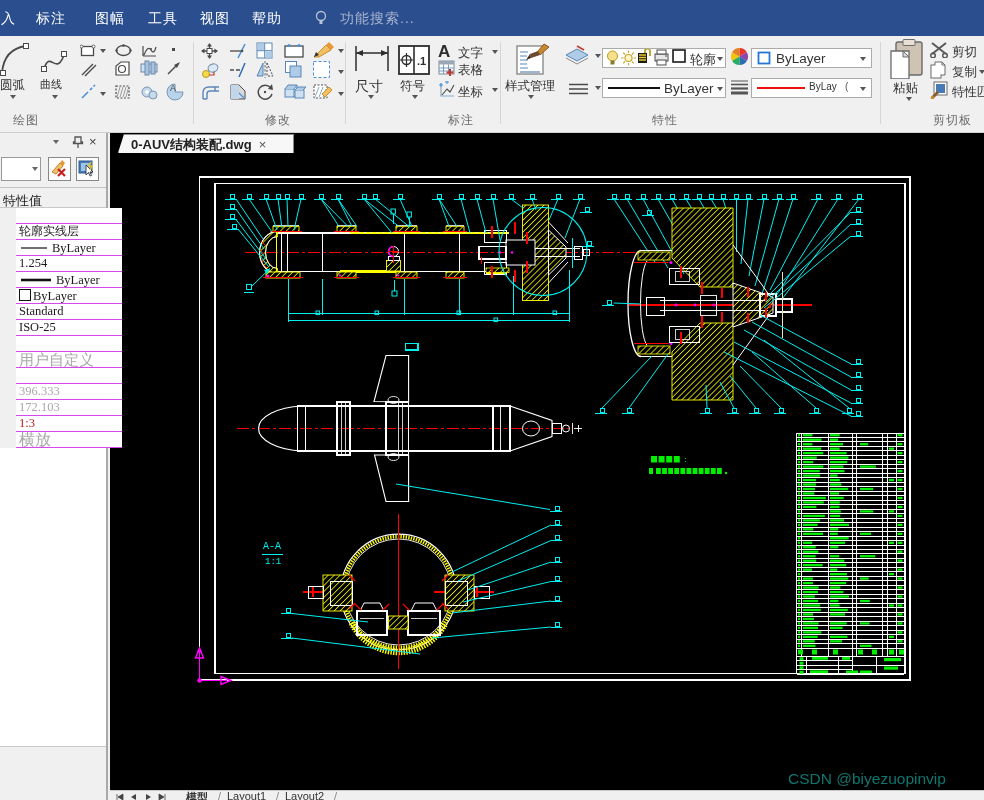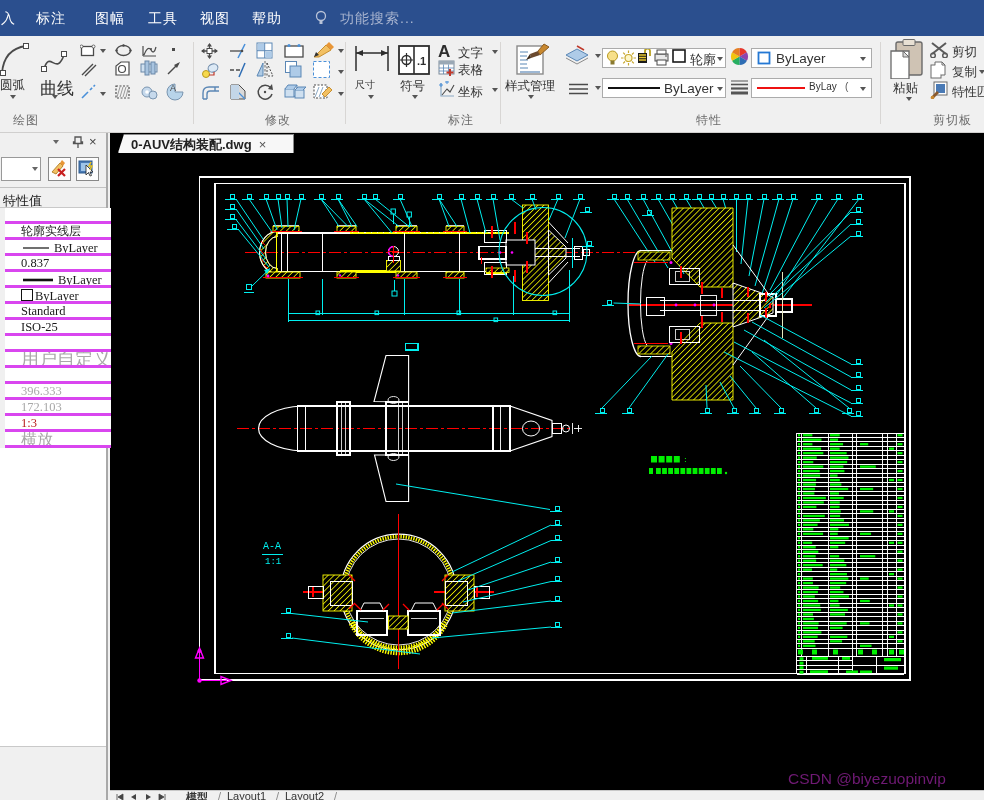--- a/index.html
+++ b/index.html
@@ -5,26 +5,26 @@
 #menubar{position:absolute;left:0;top:0;width:984px;height:36px;background:#2b4f8e;z-index:5}
 .mi{position:absolute;top:10px;color:#fff;font-size:14px;letter-spacing:1px}
 #ribbon{position:absolute;left:0;top:36px;width:984px;height:97px;background:#f0f0f0;border-bottom:1px solid #d0cfce;z-index:5}
 .sdiv{position:absolute;top:6px;width:1px;height:82px;background:#d8d6d4}
 .slab{position:absolute;top:76px;font-size:12px;color:#6b6b6b;letter-spacing:1px}
 .car{position:absolute;width:0;height:0;border-left:3.5px solid transparent;border-right:3.5px solid transparent;border-top:4px solid #555}
 .biglab{position:absolute;font-size:12.5px;color:#333;white-space:nowrap}
 .combo{position:absolute;background:#fff;border:1px solid #ababab}
 .ic{position:absolute}
 #lpanel{position:absolute;left:0;top:133px;width:108px;height:667px;background:#f0f0f0;border-right:2px solid #a9a9a9;z-index:5}
-.prow{position:absolute;left:5px;width:106px;height:16px;border-bottom:3px solid #d946ef;background:#fff;font-family:"Liberation Serif",serif;font-size:12.5px;color:#1a1a1a;padding-left:16px;line-height:15px;white-space:nowrap;overflow:hidden}
+.prow{position:absolute;left:16px;width:106px;height:16px;border-bottom:1px solid #d946ef;background:#fff;font-family:"Liberation Serif",serif;font-size:12.5px;color:#1a1a1a;padding-left:3px;line-height:15px;white-space:nowrap;overflow:hidden}
 #main{position:absolute;left:110px;top:133px;width:874px;height:667px;background:#000}
 #dtab{position:absolute;left:118px;top:134px;width:176px;height:19px;background:#f7f7f7;border:1px solid #8a8a8a;border-bottom:none;clip-path:polygon(6px 0,100% 0,100% 100%,0 100%);z-index:6}
 #dtabtxt{position:absolute;left:131px;top:136px;font-size:13px;font-weight:bold;color:#222;white-space:nowrap;z-index:7}
 #bottombar{position:absolute;left:110px;top:790px;width:874px;height:10px;background:#f0f0f0;border-top:1px solid #c8c8c8;z-index:6}
-#wm{position:absolute;left:788px;top:770px;font-size:15.5px;color:#701a75;z-index:4}
+#wm{position:absolute;left:788px;top:770px;font-size:15.5px;color:#0f766e;z-index:4}
 .bt{font-size:11px;color:#333;position:absolute;top:-1px}
 </style></head><body>
 <div id="menubar">
  <span class="mi" style="left:1px">入</span>
  <span class="mi" style="left:36px">标注</span>
  <span class="mi" style="left:95px">图幅</span>
  <span class="mi" style="left:148px">工具</span>
  <span class="mi" style="left:200px">视图</span>
  <span class="mi" style="left:252px">帮助</span>
  <svg class="ic" style="left:314px;top:10px" width="14" height="16">
@@ -34,35 +34,35 @@
  <span class="mi" style="left:340px;color:#a8b4cf">功能搜索...</span>
 </div>
 <div id="ribbon">
     <div class="sdiv" style="left:193px"></div>
     <div class="sdiv" style="left:345px"></div>
     <div class="sdiv" style="left:500px"></div>
     <div class="sdiv" style="left:880px"></div>
     <span class="slab" style="left:13px">绘图</span>
     <span class="slab" style="left:265px">修改</span>
     <span class="slab" style="left:448px">标注</span>
-    <span class="slab" style="left:696px">特性</span>
+    <span class="slab" style="left:652px">特性</span>
     <span class="slab" style="left:933px">剪切板</span>
     <svg class="ic" style="left:0px;top:5px" width="30" height="35">
       <path d="M2,32 Q4,8 26,5" fill="none" stroke="#4a4a4a" stroke-width="1.8"></path>
       <rect x="0.5" y="29.5" width="5" height="5" fill="#fff" stroke="#4a4a4a"></rect>
       <rect x="23.5" y="2.5" width="5" height="5" fill="#fff" stroke="#4a4a4a"></rect>
     </svg>
     <span class="biglab" style="left:0px;top:41px;font-size:12.5px">圆弧</span>
     <div class="car" style="left:10px;top:59px"></div>
     <svg class="ic" style="left:40px;top:5px" width="34" height="35">
       <path d="M4,28 C10,8 16,36 24,14" fill="none" stroke="#4a4a4a" stroke-width="1.6"></path>
       <rect x="1.5" y="25.5" width="5" height="5" fill="#fff" stroke="#4a4a4a"></rect>
       <rect x="21.5" y="10.5" width="5" height="5" fill="#fff" stroke="#4a4a4a"></rect>
     </svg>
-    <span class="biglab" style="left:40px;top:41px;font-size:17px">曲线</span>
+    <span class="biglab" style="left:40px;top:41px;font-size:11px">曲线</span>
     <div class="car" style="left:52px;top:59px"></div>
     <svg class="ic" style="left:80px;top:8px" width="16" height="14">
       <rect x="1.5" y="2.5" width="12" height="9" fill="#fff" stroke="#4a4a4a" stroke-width="1.3"></rect>
       <circle cx="1.5" cy="2.5" r="1.5" fill="#fff" stroke="#4a4a4a" stroke-width="0.8"></circle>
       <circle cx="13.5" cy="2.5" r="1.5" fill="#fff" stroke="#4a4a4a" stroke-width="0.8"></circle>
     </svg>
     <div class="car" style="left:100px;top:13px"></div>
     <svg class="ic" style="left:115px;top:8px" width="17" height="13">
       <ellipse cx="8.5" cy="6.5" rx="7" ry="5" fill="none" stroke="#4a4a4a" stroke-width="1.3"></ellipse>
       <circle cx="8.5" cy="1.5" r="1.2" fill="#4a4a4a"></circle>
@@ -180,21 +180,21 @@
     <svg class="ic" style="left:312px;top:46px" width="21" height="19">
       <rect x="2" y="3" width="13" height="13" fill="#fff" stroke="#4a4a4a" stroke-dasharray="2 1.5"></rect>
       <path d="M3,15 L7,5 M7,15 L11,5 M11,15 L14,7" stroke="#8aa8c4" stroke-width="1"></path>
       <path d="M10,12 L17,5 L20,8 L13,15 Z" fill="#f2c063" stroke="#c88f2f"></path>
     </svg>
     <div class="car" style="left:338px;top:56px"></div>
     <svg class="ic" style="left:352px;top:8px" width="40" height="32">
       <path d="M4,2 L4,27 M36,2 L36,27 M4,9 L36,9" stroke="#2d2d2d" stroke-width="1.5"></path>
       <path d="M4,9 L11,6 L11,12 Z M36,9 L29,6 L29,12 Z" fill="#2d2d2d"></path>
     </svg>
-    <span class="biglab" style="left:355px;top:42px;font-size:10px">尺寸</span>
+    <span class="biglab" style="left:355px;top:42px;font-size:14px">尺寸</span>
     <div class="car" style="left:368px;top:59px"></div>
     <svg class="ic" style="left:398px;top:9px" width="32" height="30">
       <rect x="1" y="1" width="30" height="28" fill="#fff" stroke="#2d2d2d" stroke-width="1.8"></rect>
       <path d="M16,1 L16,29" stroke="#2d2d2d" stroke-width="1.6"></path>
       <circle cx="8.5" cy="15" r="4.5" fill="none" stroke="#2d2d2d" stroke-width="1.4"></circle>
       <path d="M8.5,8 L8.5,22 M2,15 L15,15" stroke="#2d2d2d" stroke-width="1.2"></path>
       <text x="19" y="20" font-size="11" font-weight="bold" fill="#2d2d2d" font-family="Liberation Sans">.1</text>
     </svg>
     <span class="biglab" style="left:400px;top:42px;font-size:12.5px">符号</span>
     <div class="car" style="left:412px;top:59px"></div>
@@ -342,33 +342,33 @@
     </svg>
     <div style="position:absolute;left:0;top:54px;width:106px;height:1px;background:#c2c2c2"></div>
     <span style="position:absolute;left:3px;top:59px;font-size:13px;color:#1a1a1a">特性值</span>
     <div style="position:absolute;left:0;top:74px;width:106px;height:1px;background:#c9c9c9"></div>
     <div class="prow" style="top:75px;color:#1a1a1a"></div>
     <div class="prow" style="top:91px;color:#1a1a1a"><span style="font-family:'Liberation Sans',sans-serif;font-size:12px">轮廓实线层</span></div>
     <div class="prow" style="top:107px;color:#1a1a1a"><svg width="103" height="15">
         <path d="M2,8 L28,8" stroke="#111" stroke-width="1.2"></path>
         <text x="33" y="12" font-size="12.5" font-family="Liberation Serif" fill="#1a1a1a">ByLayer</text>
       </svg></div>
-    <div class="prow" style="top:123px;color:#1a1a1a">0.837</div>
+    <div class="prow" style="top:123px;color:#1a1a1a">1.254</div>
     <div class="prow" style="top:139px;color:#1a1a1a"><svg width="103" height="15">
         <path d="M2,8 L32,8" stroke="#111" stroke-width="2.6"></path>
         <text x="37" y="12" font-size="12.5" font-family="Liberation Serif" fill="#1a1a1a">ByLayer</text>
       </svg></div>
     <div class="prow" style="top:155px;color:#1a1a1a"><svg width="103" height="15">
         <rect x="0.5" y="1.5" width="11" height="11" fill="#fff" stroke="#111"></rect>
         <text x="14" y="12" font-size="12.5" font-family="Liberation Serif" fill="#1a1a1a">ByLayer</text>
       </svg></div>
     <div class="prow" style="top:171px;color:#1a1a1a">Standard</div>
     <div class="prow" style="top:187px;color:#1a1a1a">ISO-25</div>
     <div class="prow" style="top:203px;color:#1a1a1a"></div>
-    <div class="prow" style="top:219px;color:#a8a8a8"><span style="font-family:'Liberation Sans',sans-serif;font-size:18px">用户自定义</span></div>
+    <div class="prow" style="top:219px;color:#a8a8a8"><span style="font-family:'Liberation Sans',sans-serif;font-size:15px">用户自定义</span></div>
     <div class="prow" style="top:235px;color:#1a1a1a"></div>
     <div class="prow" style="top:251px;color:#a8a8a8">396.333</div>
     <div class="prow" style="top:267px;color:#a8a8a8">172.103</div>
     <div class="prow" style="top:283px;color:#b91c1c">1:3</div>
     <div class="prow" style="top:299px;color:#a8a8a8"><span style="font-family:'Liberation Sans',sans-serif;font-size:16px">横放</span></div>
     <div style="position:absolute;left:0;top:315px;width:106px;height:298px;background:#fff"></div>
     <div style="position:absolute;left:0;top:613px;width:106px;height:1px;background:#c9c9c9"></div>
   </div>
 <div id="main"><svg width="874" height="667" viewBox="110 133 874 667">
       <defs>

